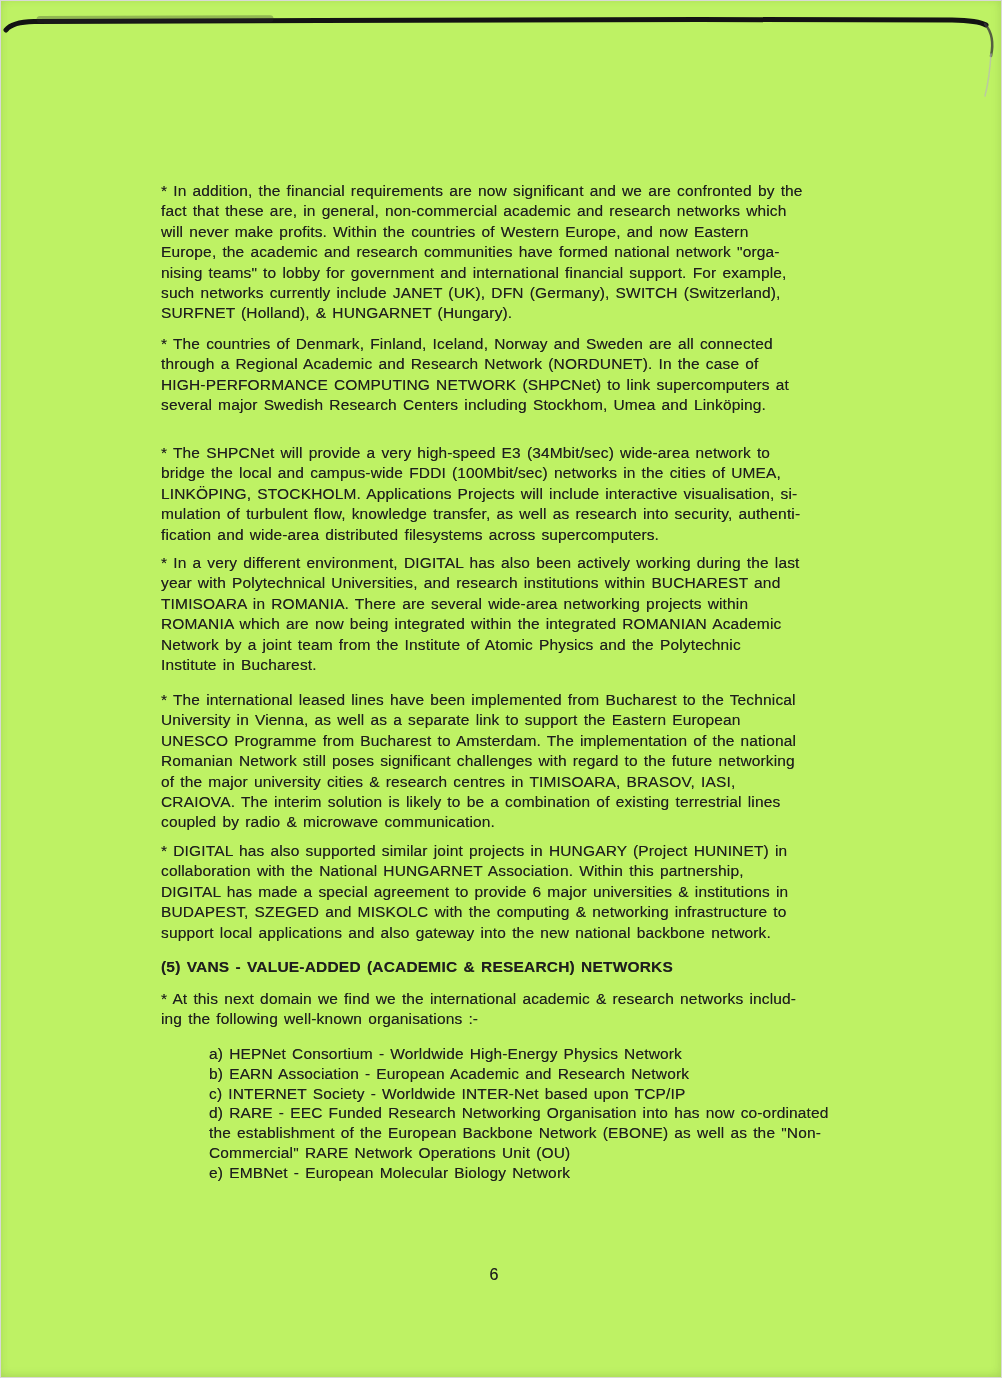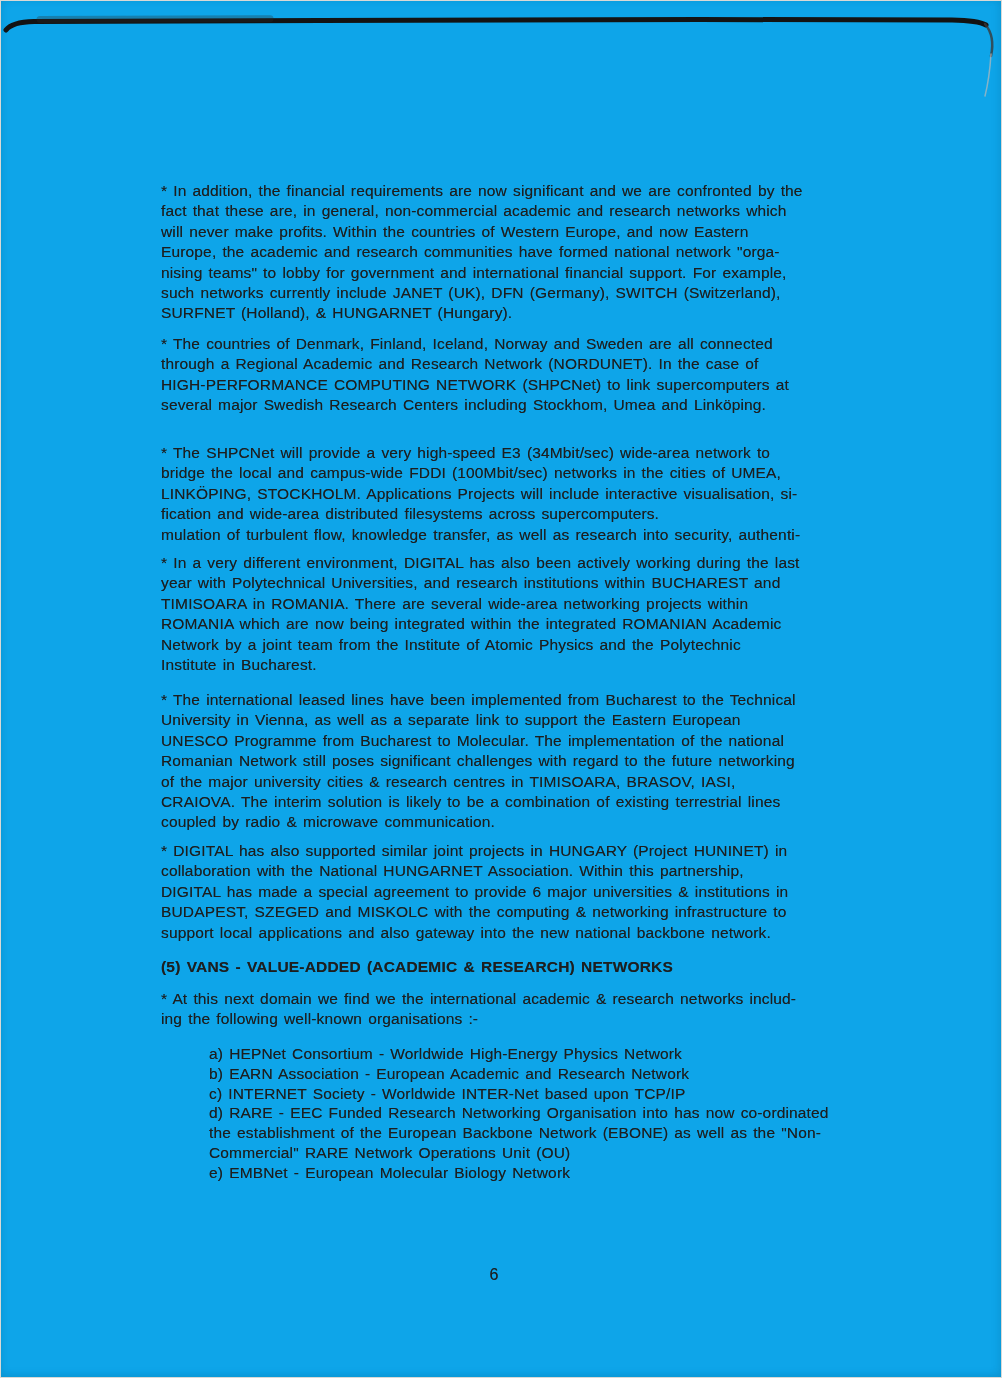--- a/index.html
+++ b/index.html
@@ -4,21 +4,21 @@
 <style>
   html, body {
     margin: 0;
     padding: 0;
     background: #e9e9e7;
   }
   .page {
     position: relative;
     width: 1002px;
     height: 1378px;
-    background: #0ea5e9;
+    background: #bef264;
     overflow: hidden;
     box-shadow:
       inset 0 0 0 1px #d9d9d6,
       inset 4px 0 10px rgba(0,0,0,0.04),
       inset -4px 0 10px rgba(0,0,0,0.05),
       inset 0 -4px 10px rgba(0,0,0,0.05);
     font-family: "Liberation Sans", "DejaVu Sans", sans-serif;
   }
   .scan-artifact {
     position: absolute;
@@ -91,37 +91,37 @@
         <div class="ln">* The countries of Denmark, Finland, Iceland, Norway and Sweden are all connected</div>
         <div class="ln">through a Regional Academic and Research Network (NORDUNET). In the case of</div>
         <div class="ln">HIGH-PERFORMANCE COMPUTING NETWORK (SHPCNet) to link supercomputers at</div>
         <div class="ln">several major Swedish Research Centers including Stockhom, Umea and Linköping.</div>
       </div>
 
     <div class="blk blk-p3">
         <div class="ln">* The SHPCNet will provide a very high-speed E3 (34Mbit/sec) wide-area network to</div>
         <div class="ln">bridge the local and campus-wide FDDI (100Mbit/sec) networks in the cities of UMEA,</div>
         <div class="ln">LINKÖPING, STOCKHOLM. Applications Projects will include interactive visualisation, si-</div>
+        <div class="ln">mulation of turbulent flow, knowledge transfer, as well as research into security, authenti-</div>
         <div class="ln">fication and wide-area distributed filesystems across supercomputers.</div>
-        <div class="ln">mulation of turbulent flow, knowledge transfer, as well as research into security, authenti-</div>
       </div>
 
     <div class="blk blk-p4">
         <div class="ln">* In a very different environment, DIGITAL has also been actively working during the last</div>
         <div class="ln">year with Polytechnical Universities, and research institutions within BUCHAREST and</div>
         <div class="ln">TIMISOARA in ROMANIA. There are several wide-area networking projects within</div>
         <div class="ln">ROMANIA which are now being integrated within the integrated ROMANIAN Academic</div>
         <div class="ln">Network by a joint team from the Institute of Atomic Physics and the Polytechnic</div>
         <div class="ln">Institute in Bucharest.</div>
       </div>
 
     <div class="blk blk-p5">
         <div class="ln">* The international leased lines have been implemented from Bucharest to the Technical</div>
         <div class="ln">University in Vienna, as well as a separate link to support the Eastern European</div>
-        <div class="ln">UNESCO Programme from Bucharest to Molecular. The implementation of the national</div>
+        <div class="ln">UNESCO Programme from Bucharest to Amsterdam. The implementation of the national</div>
         <div class="ln">Romanian Network still poses significant challenges with regard to the future networking</div>
         <div class="ln">of the major university cities &amp; research centres in TIMISOARA, BRASOV, IASI,</div>
         <div class="ln">CRAIOVA. The interim solution is likely to be a combination of existing terrestrial lines</div>
         <div class="ln">coupled by radio &amp; microwave communication.</div>
       </div>
 
     <div class="blk blk-p6">
         <div class="ln">* DIGITAL has also supported similar joint projects in HUNGARY (Project HUNINET) in</div>
         <div class="ln">collaboration with the National HUNGARNET Association. Within this partnership,</div>
         <div class="ln">DIGITAL has made a special agreement to provide 6 major universities &amp; institutions in</div>

